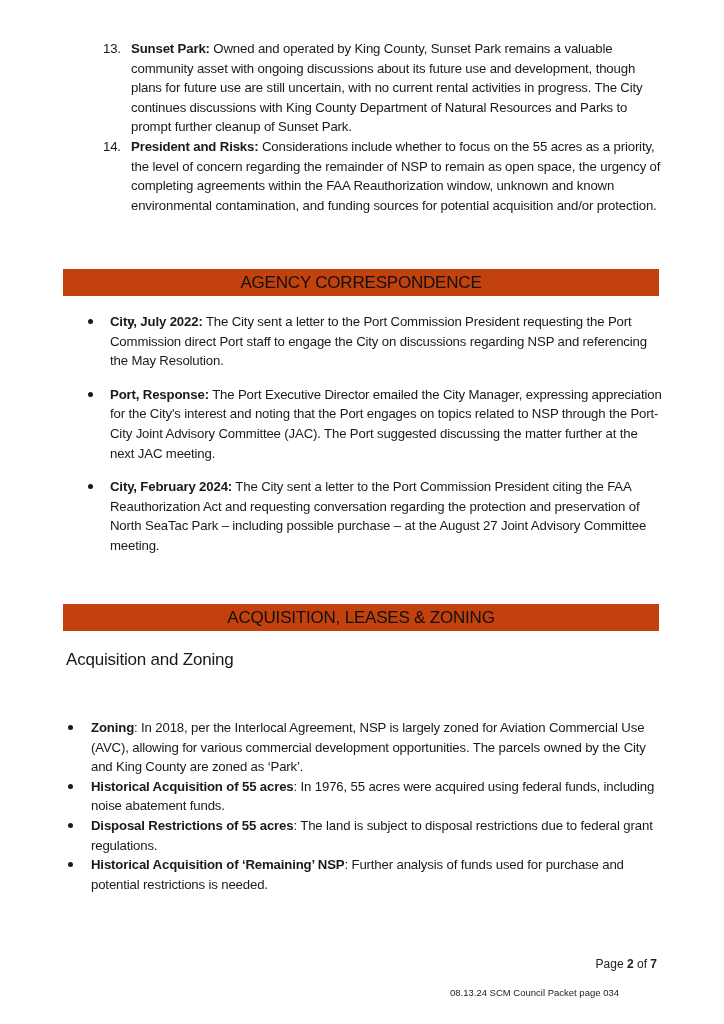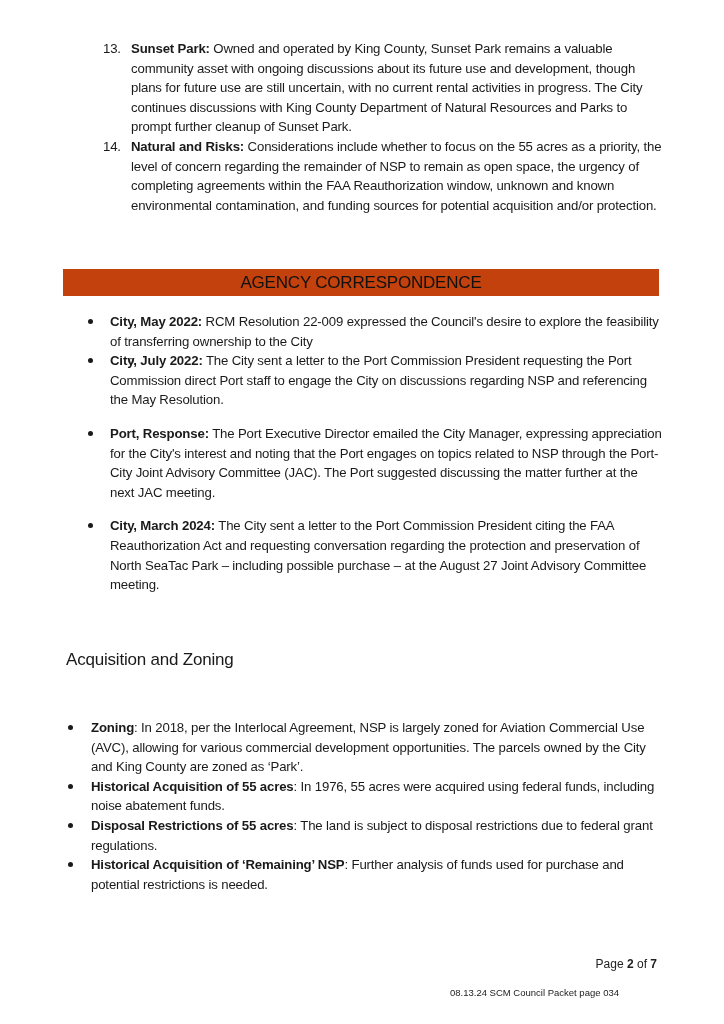--- a/index.html
+++ b/index.html
@@ -61,50 +61,47 @@
 
 <div class="page">
 
   <div class="numbered body-text">
     <div class="num-item">
       <span class="num">13.</span>
       <b>Sunset Park:</b><span> Owned and operated by King County, Sunset Park remains a valuable community asset with ongoing discussions about its future use and development, though plans for future use are still uncertain, with no current rental activities in progress. The City continues discussions with King County Department of Natural Resources and Parks to prompt further cleanup of Sunset Park.</span>
     </div>
     <div class="num-item">
       <span class="num">14.</span>
-      <b>Natural and Risks:</b><span> Considerations include whether to focus on the 55 acres as a priority, the level of concern regarding the remainder of NSP to remain as open space, the urgency of completing agreements within the FAA Reauthorization window, unknown and known environmental contamination, and funding sources for potential acquisition and/or protection.</span>
+      <b>President and Risks:</b><span> Considerations include whether to focus on the 55 acres as a priority, the level of concern regarding the remainder of NSP to remain as open space, the urgency of completing agreements within the FAA Reauthorization window, unknown and known environmental contamination, and funding sources for potential acquisition and/or protection.</span>
     </div>
   </div>
 
   <div class="section-bar bar1">AGENCY CORRESPONDENCE</div>
 
   <div class="bullets corr body-text">
-    <div class="bullet-item">
-      <span class="dot"></span>
-      <b>City, May 2022:</b><span> RCM Resolution 22-009 expressed the Council's desire to explore the feasibility of transferring ownership to the City</span>
-    </div>
     <div class="sub-item">
       <span class="circ"></span>
     </div>
     <div class="bullet-item">
       <span class="dot"></span>
       <b>City, July 2022:</b><span> The City sent a letter to the Port Commission President requesting the Port Commission direct Port staff to engage the City on discussions regarding NSP and referencing the May Resolution.</span>
     </div>
     <div class="gap"></div>
     <div class="bullet-item">
       <span class="dot"></span>
       <b>Port, Response:</b><span> The Port Executive Director emailed the City Manager, expressing appreciation for the City's interest and noting that the Port engages on topics related to NSP through the Port-City Joint Advisory Committee (JAC). The Port suggested discussing the matter further at the next JAC meeting.</span>
     </div>
     <div class="gap"></div>
     <div class="bullet-item">
       <span class="dot"></span>
-      <b>City, March 2024:</b><span> The City sent a letter to the Port Commission President citing the FAA Reauthorization Act and requesting conversation regarding the protection and preservation of North SeaTac Park – including possible purchase – at the August 27 Joint Advisory Committee meeting.</span>
+      <b>City, February 2024:</b><span> The City sent a letter to the Port Commission President citing the FAA Reauthorization Act and requesting conversation regarding the protection and preservation of North SeaTac Park – including possible purchase – at the August 27 Joint Advisory Committee meeting.</span>
     </div>
   </div>
 
+  <div class="section-bar bar2">ACQUISITION, LEASES &amp; ZONING</div>
   <div class="subheading">Acquisition and Zoning</div>
 
   <div class="bullets zoning body-text">
     <div class="bullet-item">
       <span class="dot"></span>
       <b>Zoning</b><span>: In 2018, per the Interlocal Agreement, NSP is largely  zoned for Aviation Commercial Use (AVC), allowing for various commercial development opportunities. The parcels owned by the City and King County are zoned as ‘Park’.</span>
     </div>
     <div class="bullet-item">
       <span class="dot"></span>
       <b>Historical Acquisition of 55 acres</b><span>: In 1976, 55 acres were acquired using federal funds, including noise abatement funds.</span>

